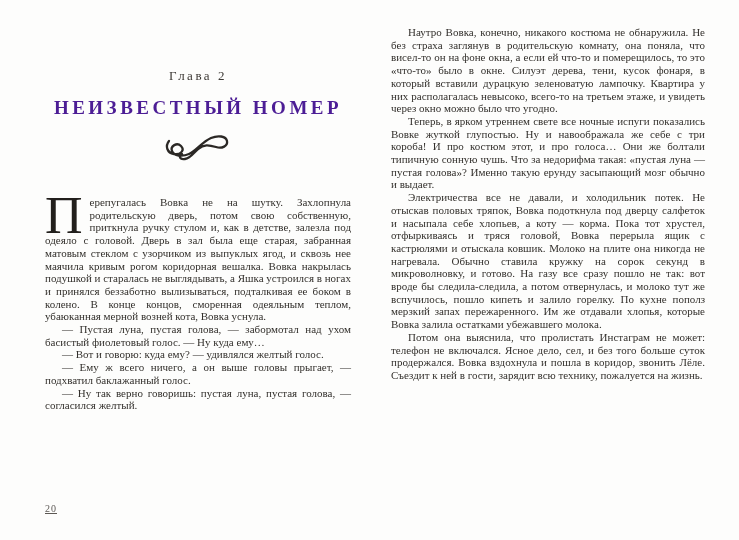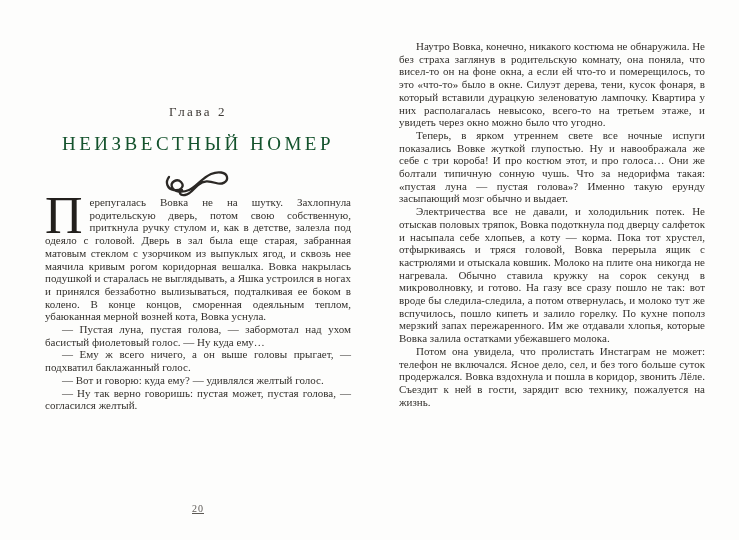--- a/index.html
+++ b/index.html
@@ -21,75 +21,74 @@
   .page {
     position: absolute;
     top: 0;
     height: 540px;
   }
   .page.left  { left: 45px;  width: 306px; }
   .page.right { left: 391px; width: 314px; }
 
   
   .chapter-head {
-    padding-top: 104px;
+    padding-top: 68px;
     text-align: center;
   }
   .chapter-label {
     font-size: 13px;
     letter-spacing: 2.5px;
     color: #3c3834;
     font-weight: 400;
   }
   .chapter-title {
     margin: 13px 0 0 0;
     font-size: 19px;
-    font-weight: 400;
+    font-weight: 700;
     letter-spacing: 3.5px;
-    color: #14532d;
+    color: #4c1d95;
     white-space: nowrap;
   }
   .ornament {
     margin-top: 13px;
     height: 34px;
     line-height: 0;
   }
 
   
   .body-text {
     position: absolute;
     left: 0;
     right: 0;
     font-size: 11px;
     line-height: 12.7px;
     text-align: justify;
     color: #33302c;
   }
   .page.left  .body-text { top: 196px; }
-  .page.right .body-text { top: 40px; margin-left: 8px; }
+  .page.right .body-text { top: 26px; }
 
   .body-text p { margin: 0; }
   .body-text p.indent { text-indent: 17px; }
 
   .dropcap {
     float: left;
     font-size: 52px;
     line-height: 37px;
     height: 37px;
     padding: 1px 7px 0 0;
     color: #221f1c;
     font-weight: 500;
   }
 
   .page-number {
     position: absolute;
     bottom: 26px;
     left: 0;
     right: 0;
-    text-align: center;
     font-size: 10px;
     letter-spacing: 1px;
     color: #5c5854;
     text-decoration: underline;
   }
 </style>
 </head>
 <body>
 
 <div class="spread">
@@ -105,35 +104,35 @@
         </svg>
       </div>
     </div>
 
     <div class="body-text">
       <p class="para first">
         <span class="dropcap">П</span><span>ерепугалась Вовка не на шутку. Захлопнула родительскую дверь, потом свою собственную, приткнула ручку стулом и, как в детстве, залезла под одеяло с головой. Дверь в зал была еще старая, забранная матовым стеклом с узорчиком из выпуклых ягод, и сквозь нее маячила кривым рогом коридорная вешалка. Вовка накрылась подушкой и старалась не выглядывать, а Яшка устроился в ногах и принялся беззаботно вылизываться, подталкивая ее боком в колено. В конце концов, сморенная одеяльным теплом, убаюканная мерной возней кота, Вовка уснула.</span>
       </p>
       <div>
           <p class="para indent">— Пустая луна, пустая голова, — забормотал над ухом басистый фиолетовый голос. — Ну куда ему…</p>
+          <p class="para indent">— Вот и говорю: куда ему? — удивлялся желтый голос.</p>
           <p class="para indent">— Ему ж всего ничего, а он выше головы прыгает, — подхватил баклажанный голос.</p>
-          <p class="para indent">— Вот и говорю: куда ему? — удивлялся желтый голос.</p>
-          <p class="para indent">— Ну так верно говоришь: пустая может, пустая голова, — согласился желтый.</p>
+          <p class="para indent">— Ну так верно говоришь: пустая луна, пустая голова, — согласился желтый.</p>
         </div>
     </div>
 
     <div class="page-number">20</div>
   </div>
 
   <div class="page right">
 
     <div class="body-text">
       <div>
           <p class="para indent">Наутро Вовка, конечно, никакого костюма не обнаружила. Не без страха заглянув в родительскую комнату, она поняла, что висел-то он на фоне окна, а если ей что-то и померещилось, то это «что-то» было в окне. Силуэт дерева, тени, кусок фонаря, в который вставили дурацкую зеленоватую лампочку. Квартира у них располагалась невысоко, всего-то на третьем этаже, и увидеть через окно можно было что угодно.</p>
           <p class="para indent">Теперь, в ярком утреннем свете все ночные испуги показались Вовке жуткой глупостью. Ну и навоображала же себе с три короба! И про костюм этот, и про голоса… Они же болтали типичную сонную чушь. Что за недорифма такая: «пустая луна — пустая голова»? Именно такую ерунду засыпающий мозг обычно и выдает.</p>
           <p class="para indent">Электричества все не давали, и холодильник потек. Не отыскав половых тряпок, Вовка подоткнула под дверцу салфеток и насыпала себе хлопьев, а коту — корма. Пока тот хрустел, отфыркиваясь и тряся головой, Вовка перерыла ящик с кастрюлями и отыскала ковшик. Молоко на плите она никогда не нагревала. Обычно ставила кружку на сорок секунд в микроволновку, и готово. На газу все сразу пошло не так: вот вроде бы следила-следила, а потом отвернулась, и молоко тут же вспучилось, пошло кипеть и залило горелку. По кухне пополз мерзкий запах пережаренного. Им же отдавали хлопья, которые Вовка залила остатками убежавшего молока.</p>
-          <p class="para indent">Потом она увидела, что пролистать Инстаграм не может: телефон не включался. Ясное дело, сел, и без того больше суток продержался. Вовка вздохнула и пошла в коридор, звонить Лёле. Съездит к ней в гости, зарядит всю технику, пожалуется на жизнь.</p>
+          <p class="para indent">Потом она выяснила, что пролистать Инстаграм не может: телефон не включался. Ясное дело, сел, и без того больше суток продержался. Вовка вздохнула и пошла в коридор, звонить Лёле. Съездит к ней в гости, зарядит всю технику, пожалуется на жизнь.</p>
         </div>
     </div>
 
   </div>
 
 </div>
 
 </body></html>

